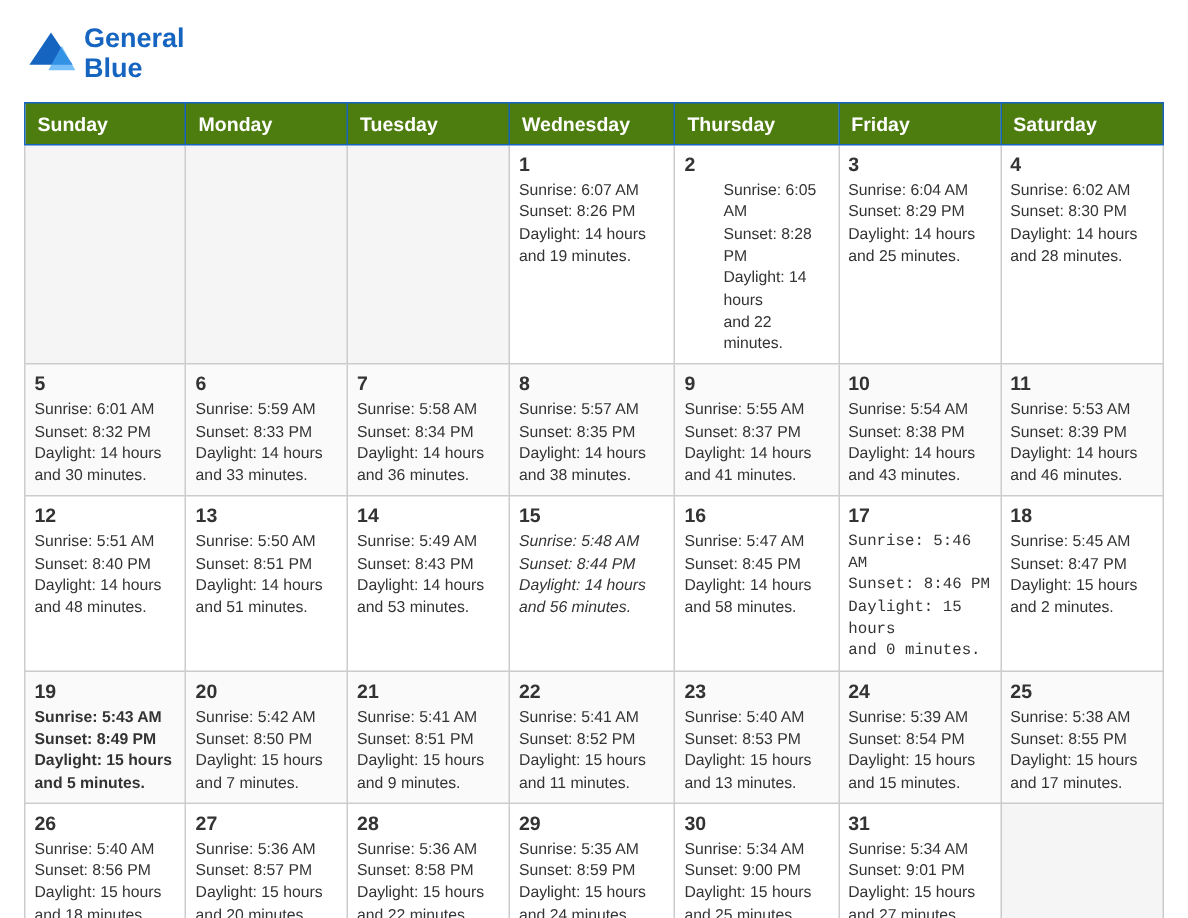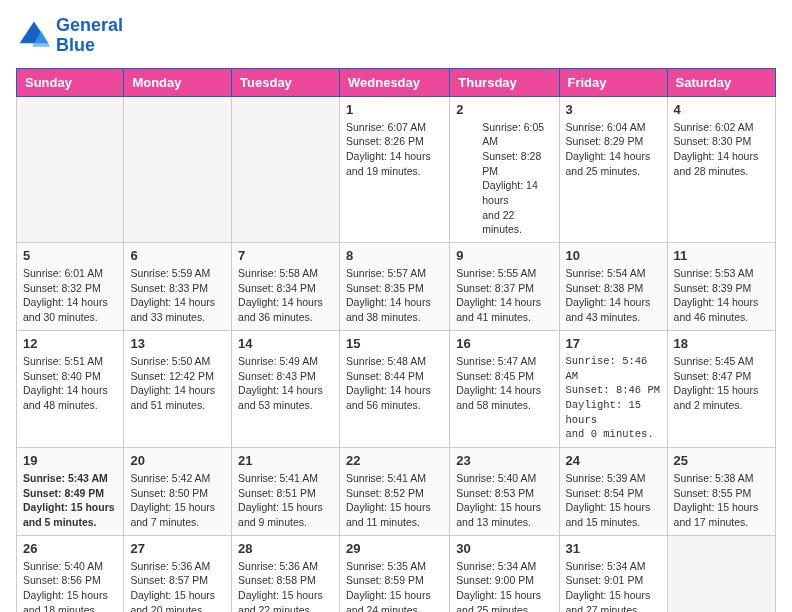--- a/index.html
+++ b/index.html
@@ -45,21 +45,21 @@
     .location-title {
       font-size: 16px;
       color: #555;
     }
     .calendar {
       width: 100%;
       border-collapse: collapse;
       border: 1px solid #ccc;
     }
     .calendar th {
-      background: #ec4899;
+      background: #4d7c0f;
       color: #fff;
       text-align: left;
       padding: 6px 8px;
       font-size: 13px;
       border: 1px solid #1565c0;
     }
     .calendar td {
       vertical-align: top;
       border: 1px solid #ccc;
       padding: 5px 6px;
@@ -206,34 +206,34 @@
         <td>
           <div class="day-number">12</div>
           <div class="day-info" style="white-space: pre-line;">Sunrise: 5:51 AM
 Sunset: 8:40 PM
 Daylight: 14 hours
 and 48 minutes.</div>
         </td>
         <td>
           <div class="day-number">13</div>
           <div class="day-info" style="white-space: pre-line;">Sunrise: 5:50 AM
-Sunset: 12:42 PM
+Sunset: 8:51 PM
 Daylight: 14 hours
 and 51 minutes.</div>
         </td>
         <td>
           <div class="day-number">14</div>
           <div class="day-info" style="white-space: pre-line;">Sunrise: 5:49 AM
 Sunset: 8:43 PM
 Daylight: 14 hours
 and 53 minutes.</div>
         </td>
         <td>
           <div class="day-number">15</div>
-          <div class="day-info" style="white-space: pre-line;">Sunrise: 5:48 AM
+          <div class="day-info" style="white-space: pre-line; font-style: italic;">Sunrise: 5:48 AM
 Sunset: 8:44 PM
 Daylight: 14 hours
 and 56 minutes.</div>
         </td>
         <td>
           <div class="day-number">16</div>
           <div class="day-info" style="white-space: pre-line;">Sunrise: 5:47 AM
 Sunset: 8:45 PM
 Daylight: 14 hours
 and 58 minutes.</div>

